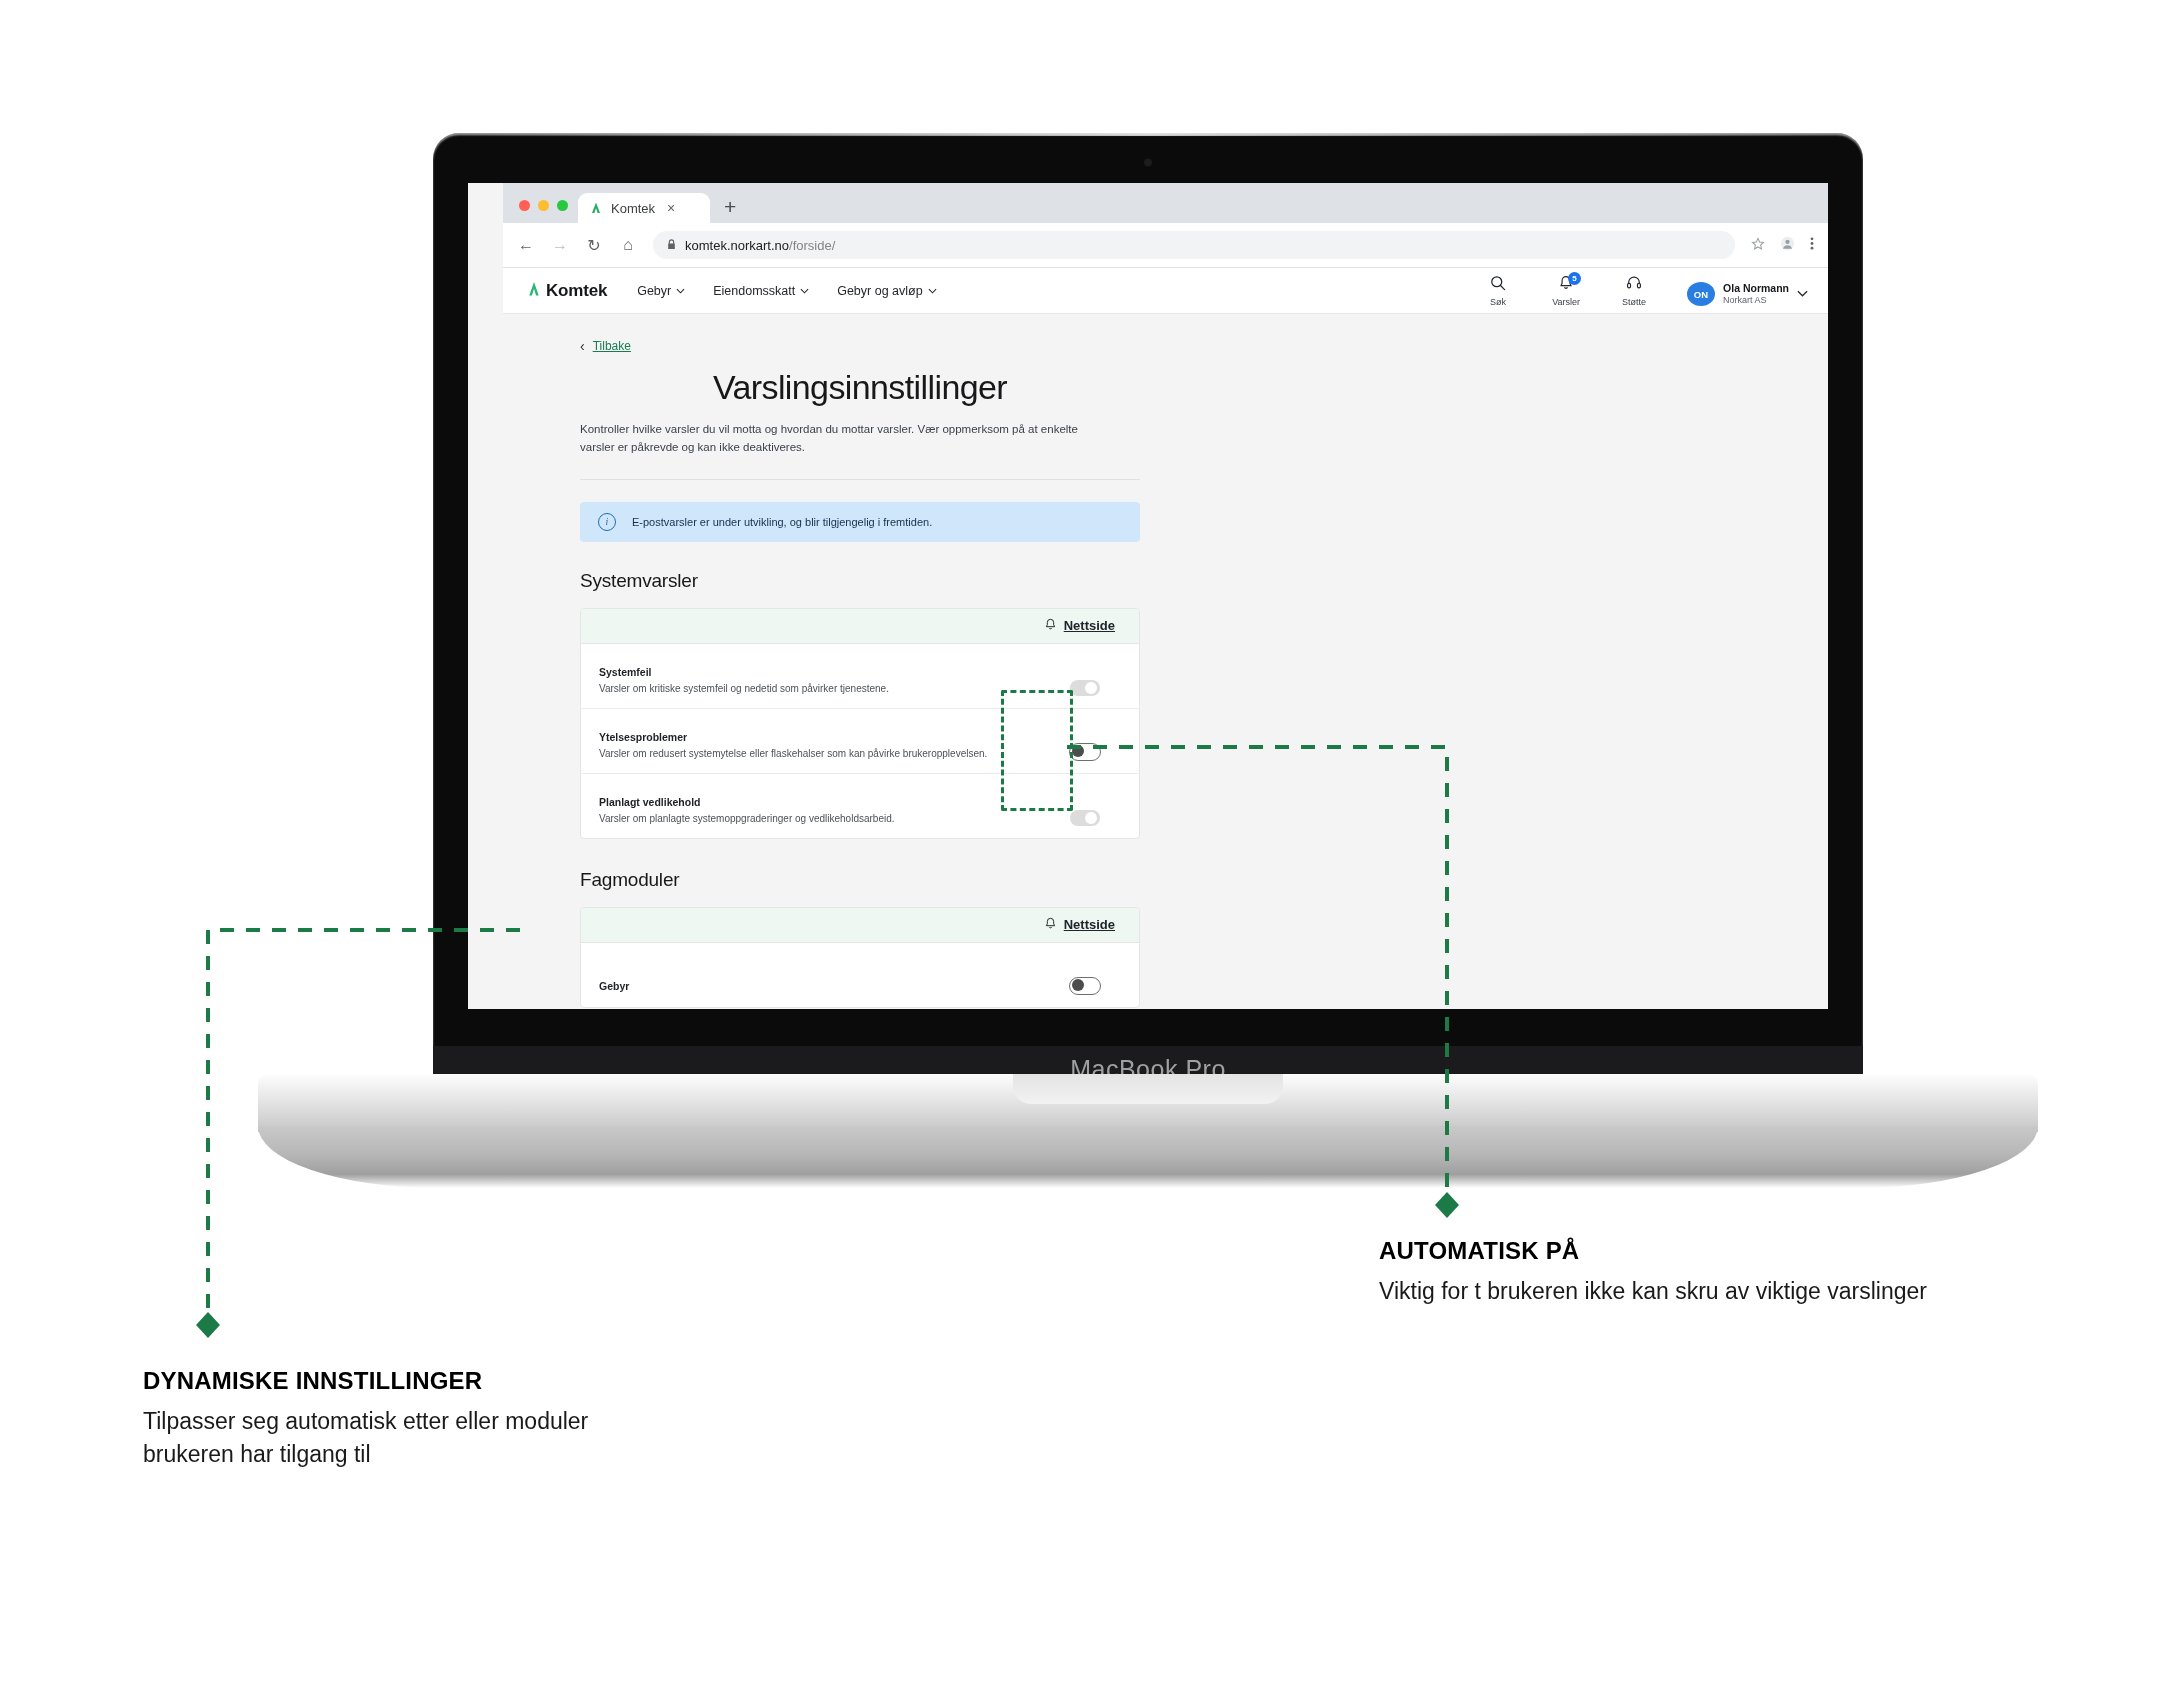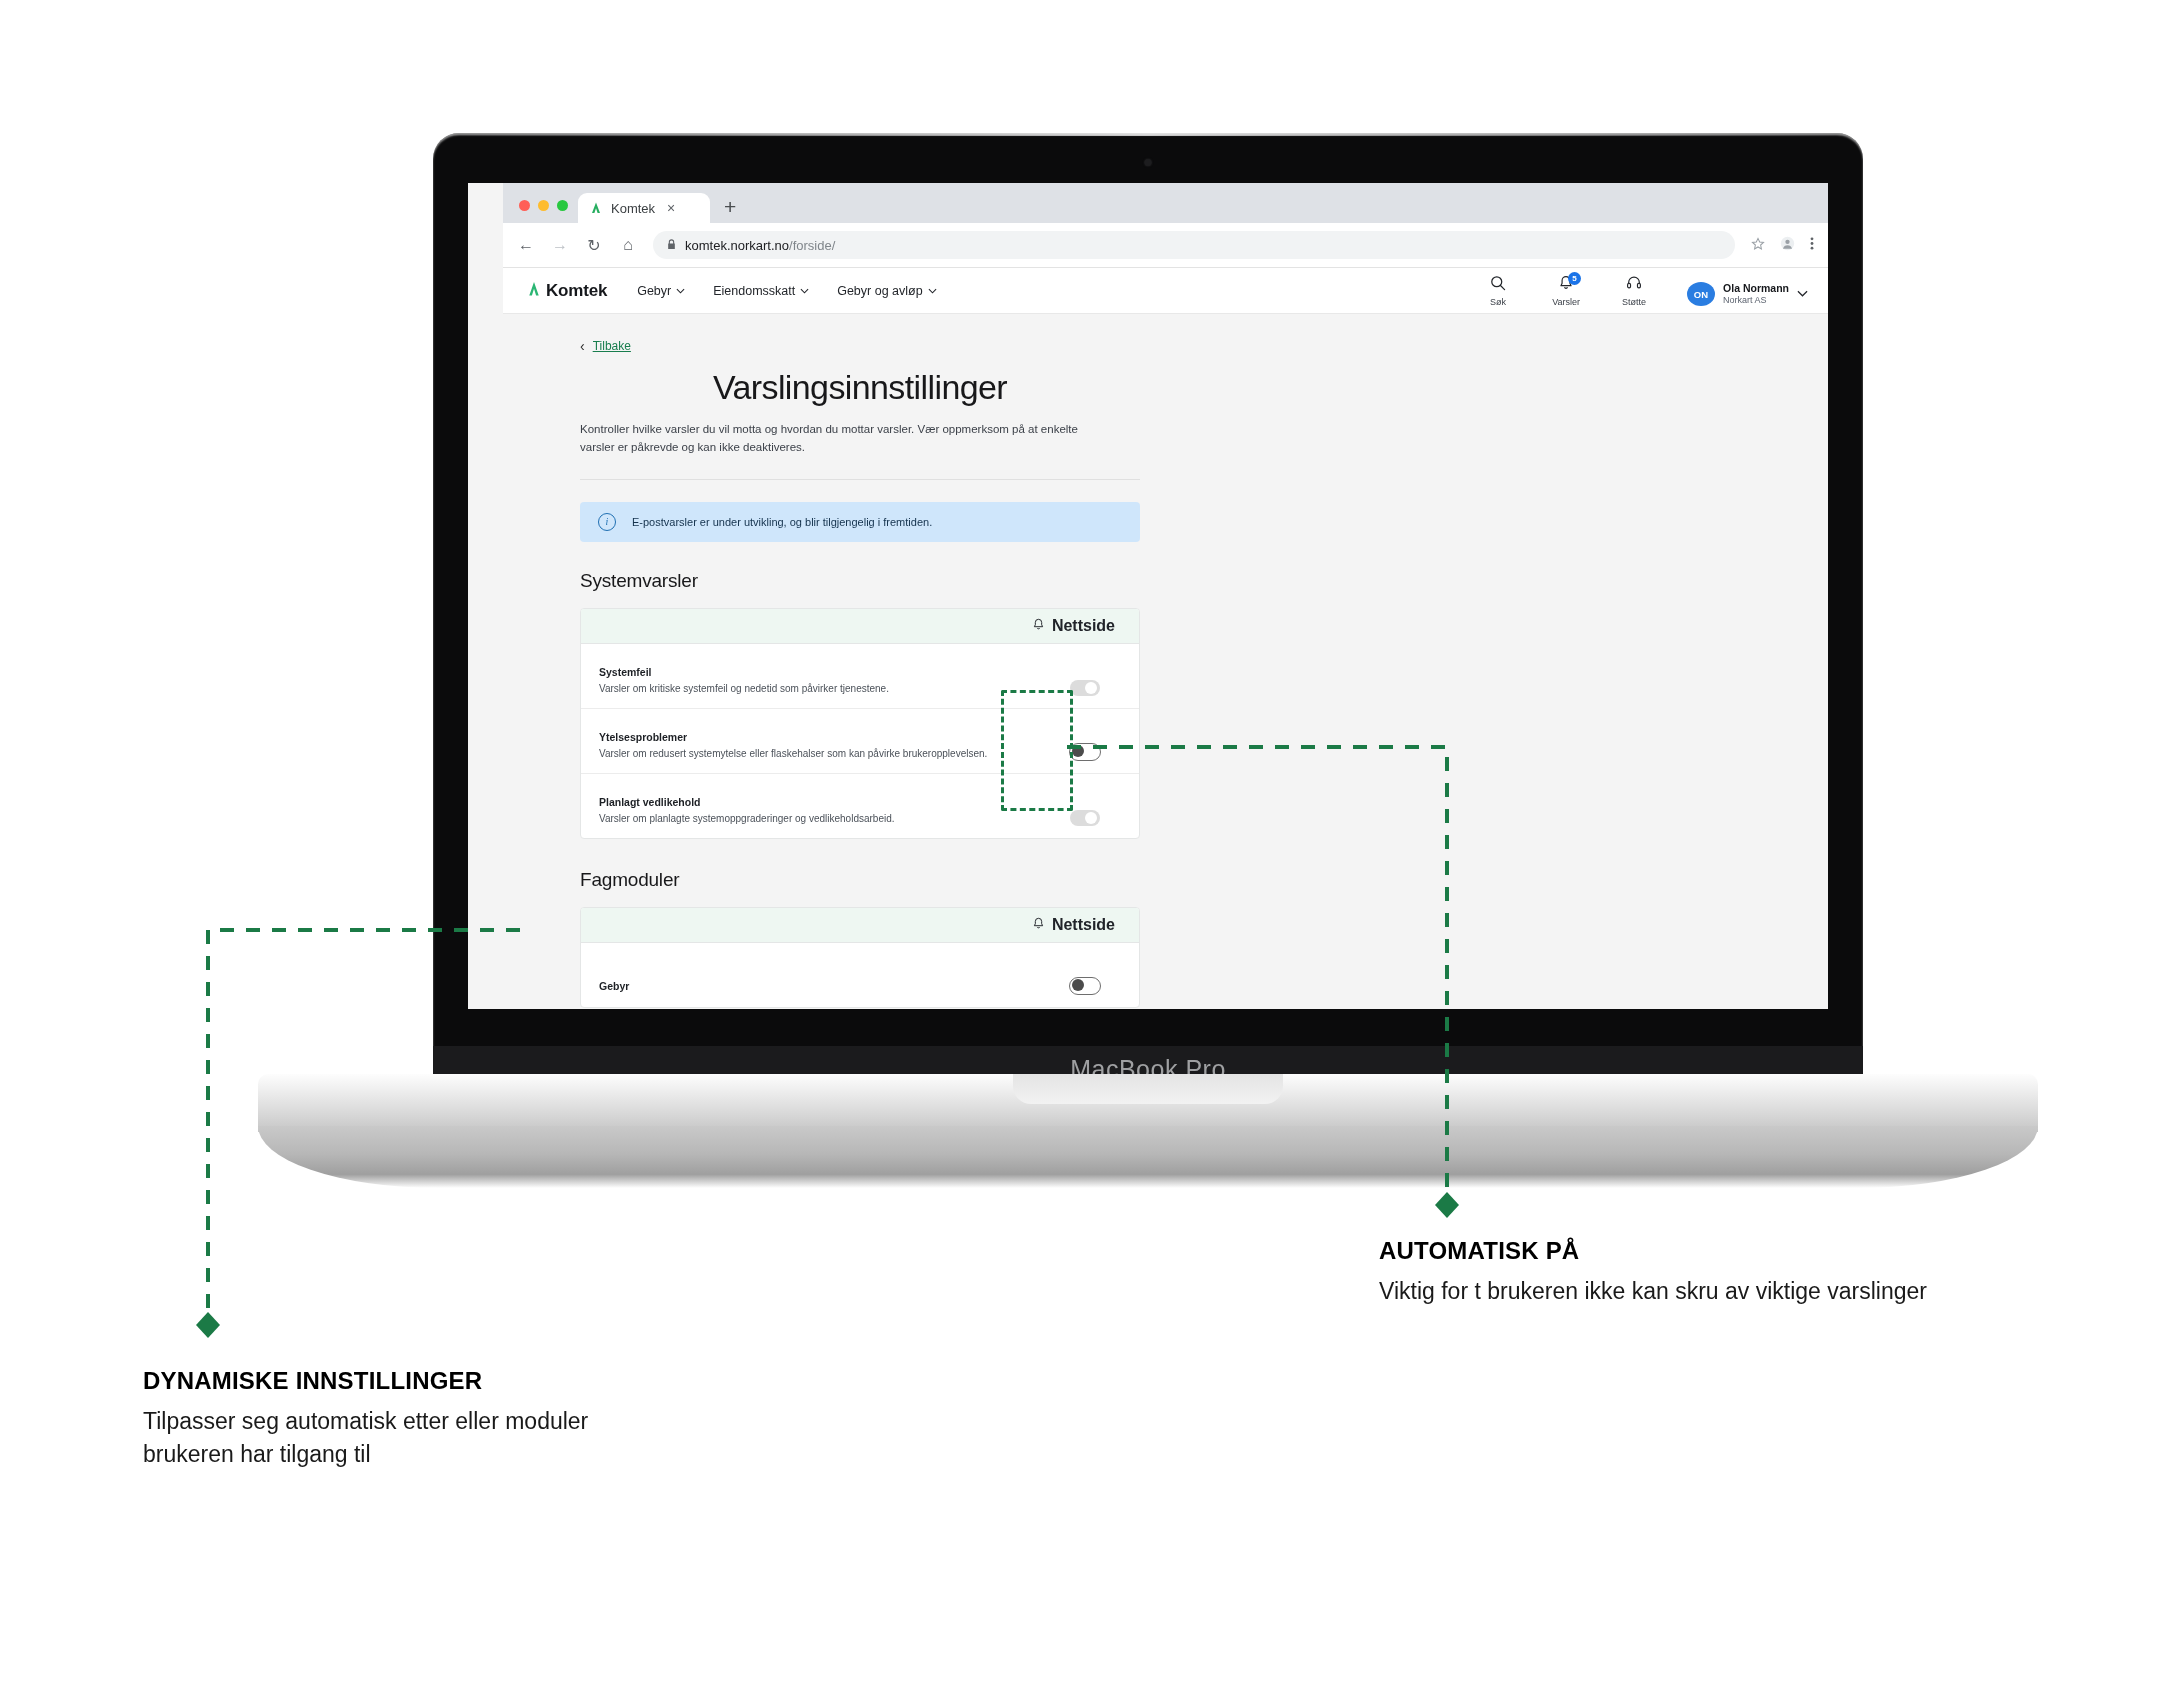--- a/index.html
+++ b/index.html
@@ -91,21 +91,21 @@
        gap:16px;padding:0 18px;margin-bottom:28px;}
   .binfo{width:16px;height:16px;border-radius:50%;border:1.3px solid #1f6fb2;color:#1f6fb2;
        font-size:10px;display:flex;align-items:center;justify-content:center;font-style:italic;
        font-family:"Liberation Serif",serif;flex:0 0 16px;}
   .btxt{font-size:11px;color:#14324d;}
   h2.sect{font-size:19px;font-weight:400;color:#18181a;margin:0 0 16px 0;letter-spacing:-.2px;}
 
   .card{background:#fff;border:1px solid #e4e6e6;border-radius:4px;overflow:hidden;margin-bottom:30px;}
   .card-head{background:#eef7f2;height:34px;display:flex;align-items:center;justify-content:flex-end;
        padding-right:24px;gap:7px;border-bottom:1px solid #e4e6e6;}
-  .ch-lbl{font-size:16px;font-weight:700;color:#21242a;}
+  .ch-lbl{font-size:13px;font-weight:700;color:#21242a;text-decoration:underline;}
   .row{display:flex;align-items:flex-end;padding:12px 18px 12px 18px;border-bottom:1px solid #ececec;
        min-height:40px;}
   .row:last-child{border-bottom:none;}
   .row-txt{flex:1;padding-right:20px;}
   .row-title{font-size:10.5px;font-weight:700;color:#1d2025;margin-bottom:3px;}
   .row-desc{font-size:10px;color:#4b5159;line-height:1.5;}
   .tgl-cell{width:72px;display:flex;justify-content:center;}
   .toggle{width:30px;height:16px;border-radius:9px;position:relative;}
   .toggle.locked{background:#dcdcdc;}
   .toggle.locked .knob{left:15px;background:#fff;}

